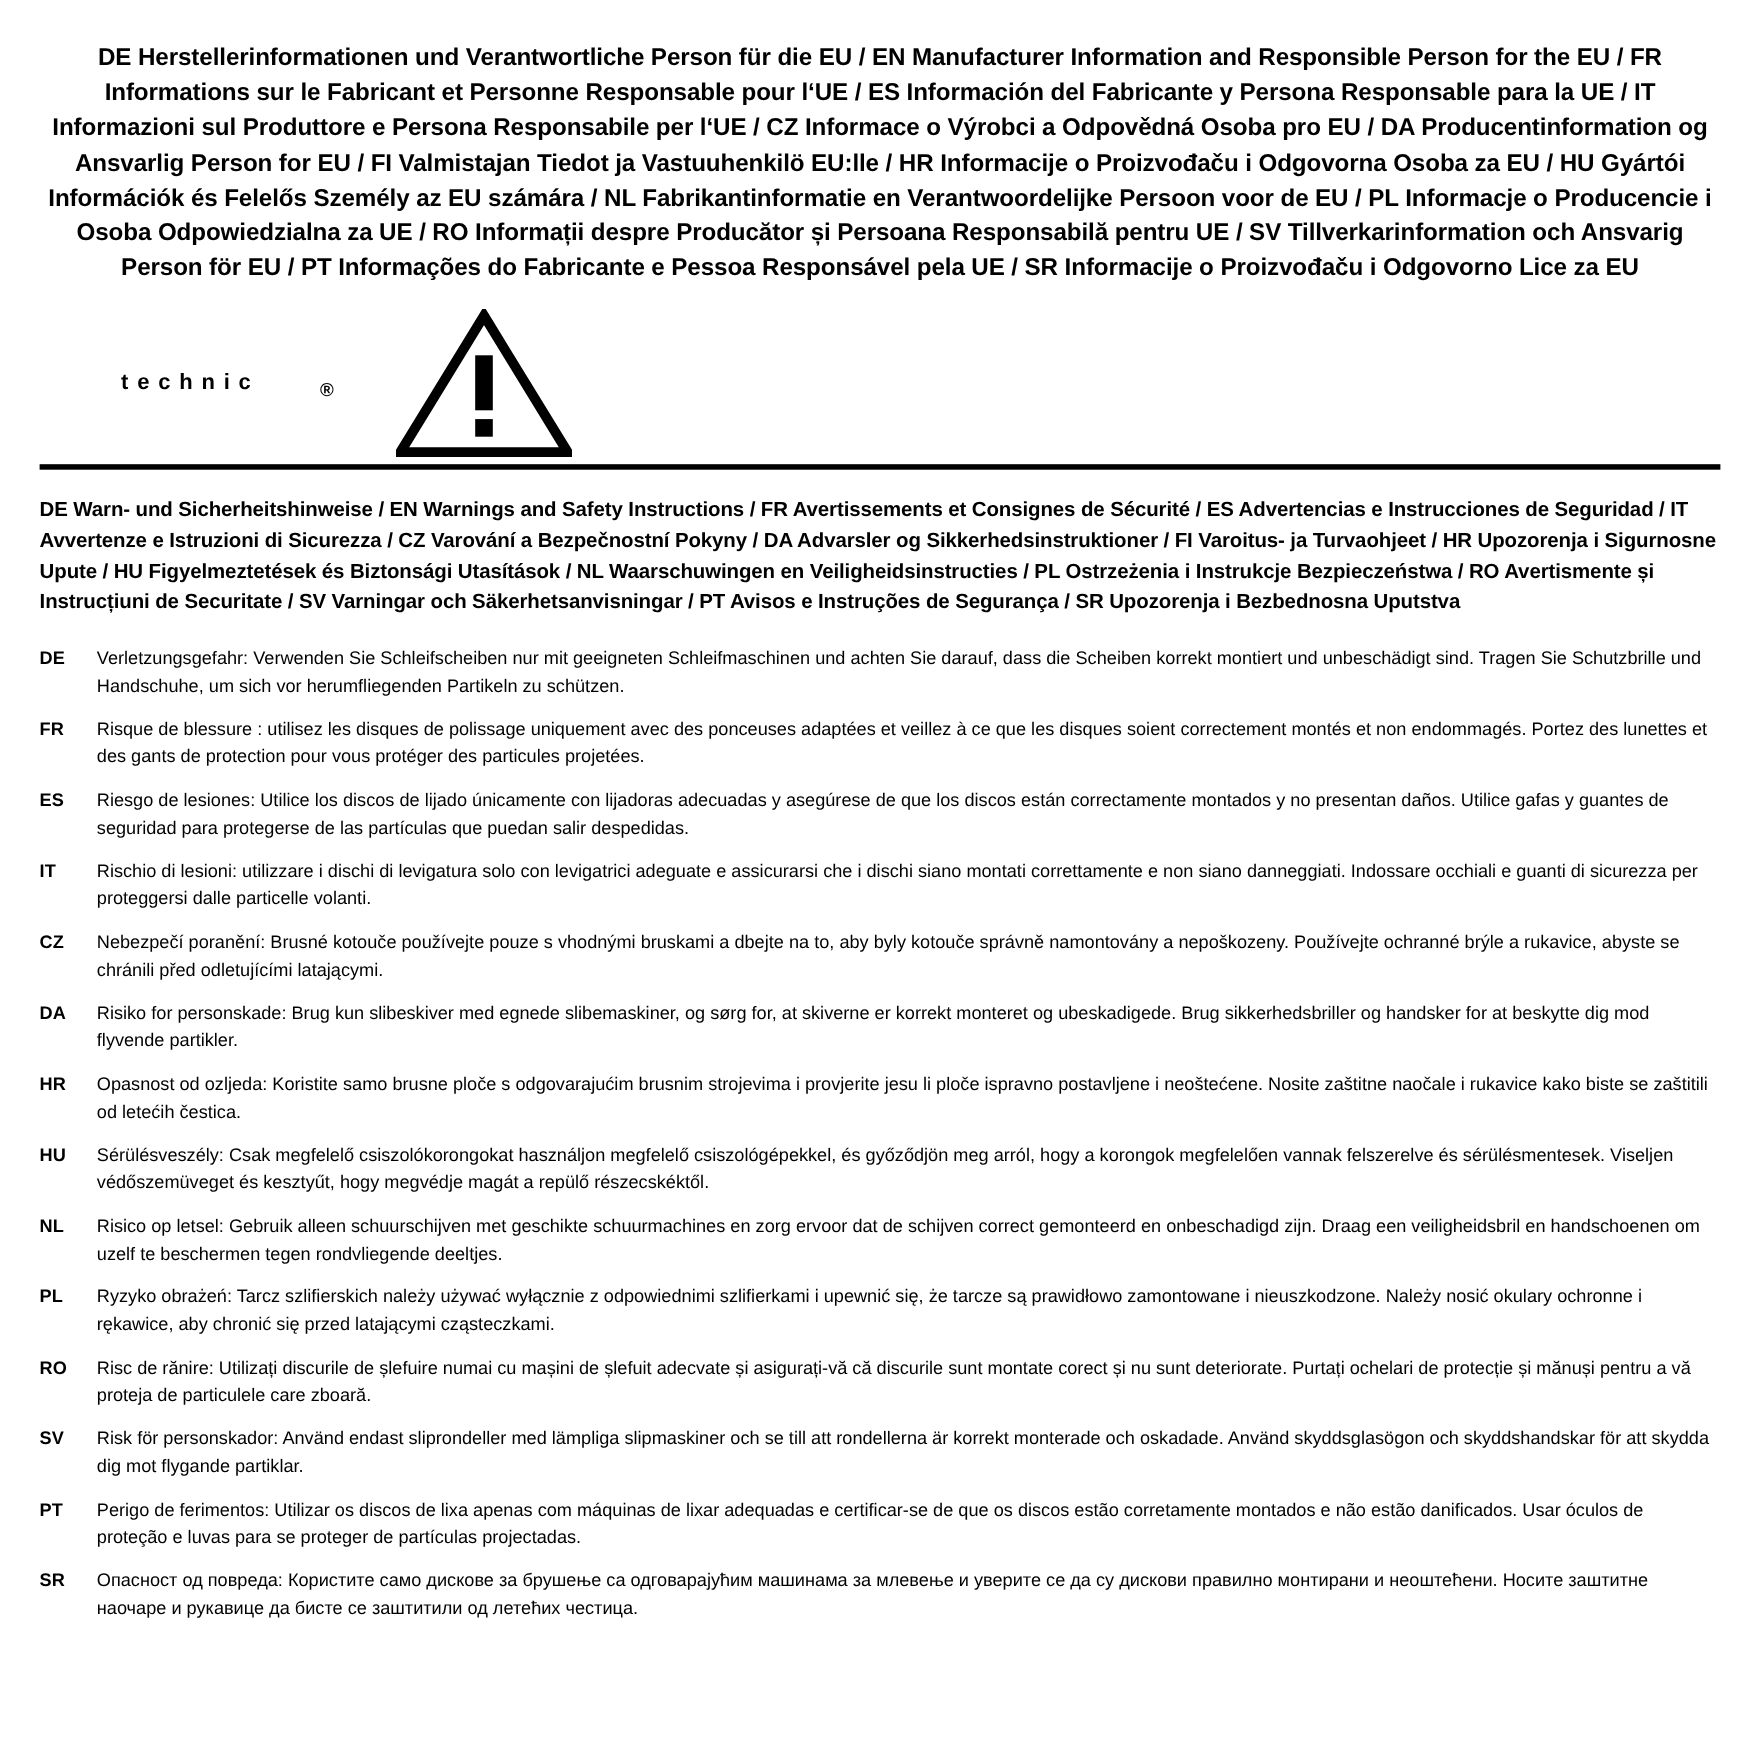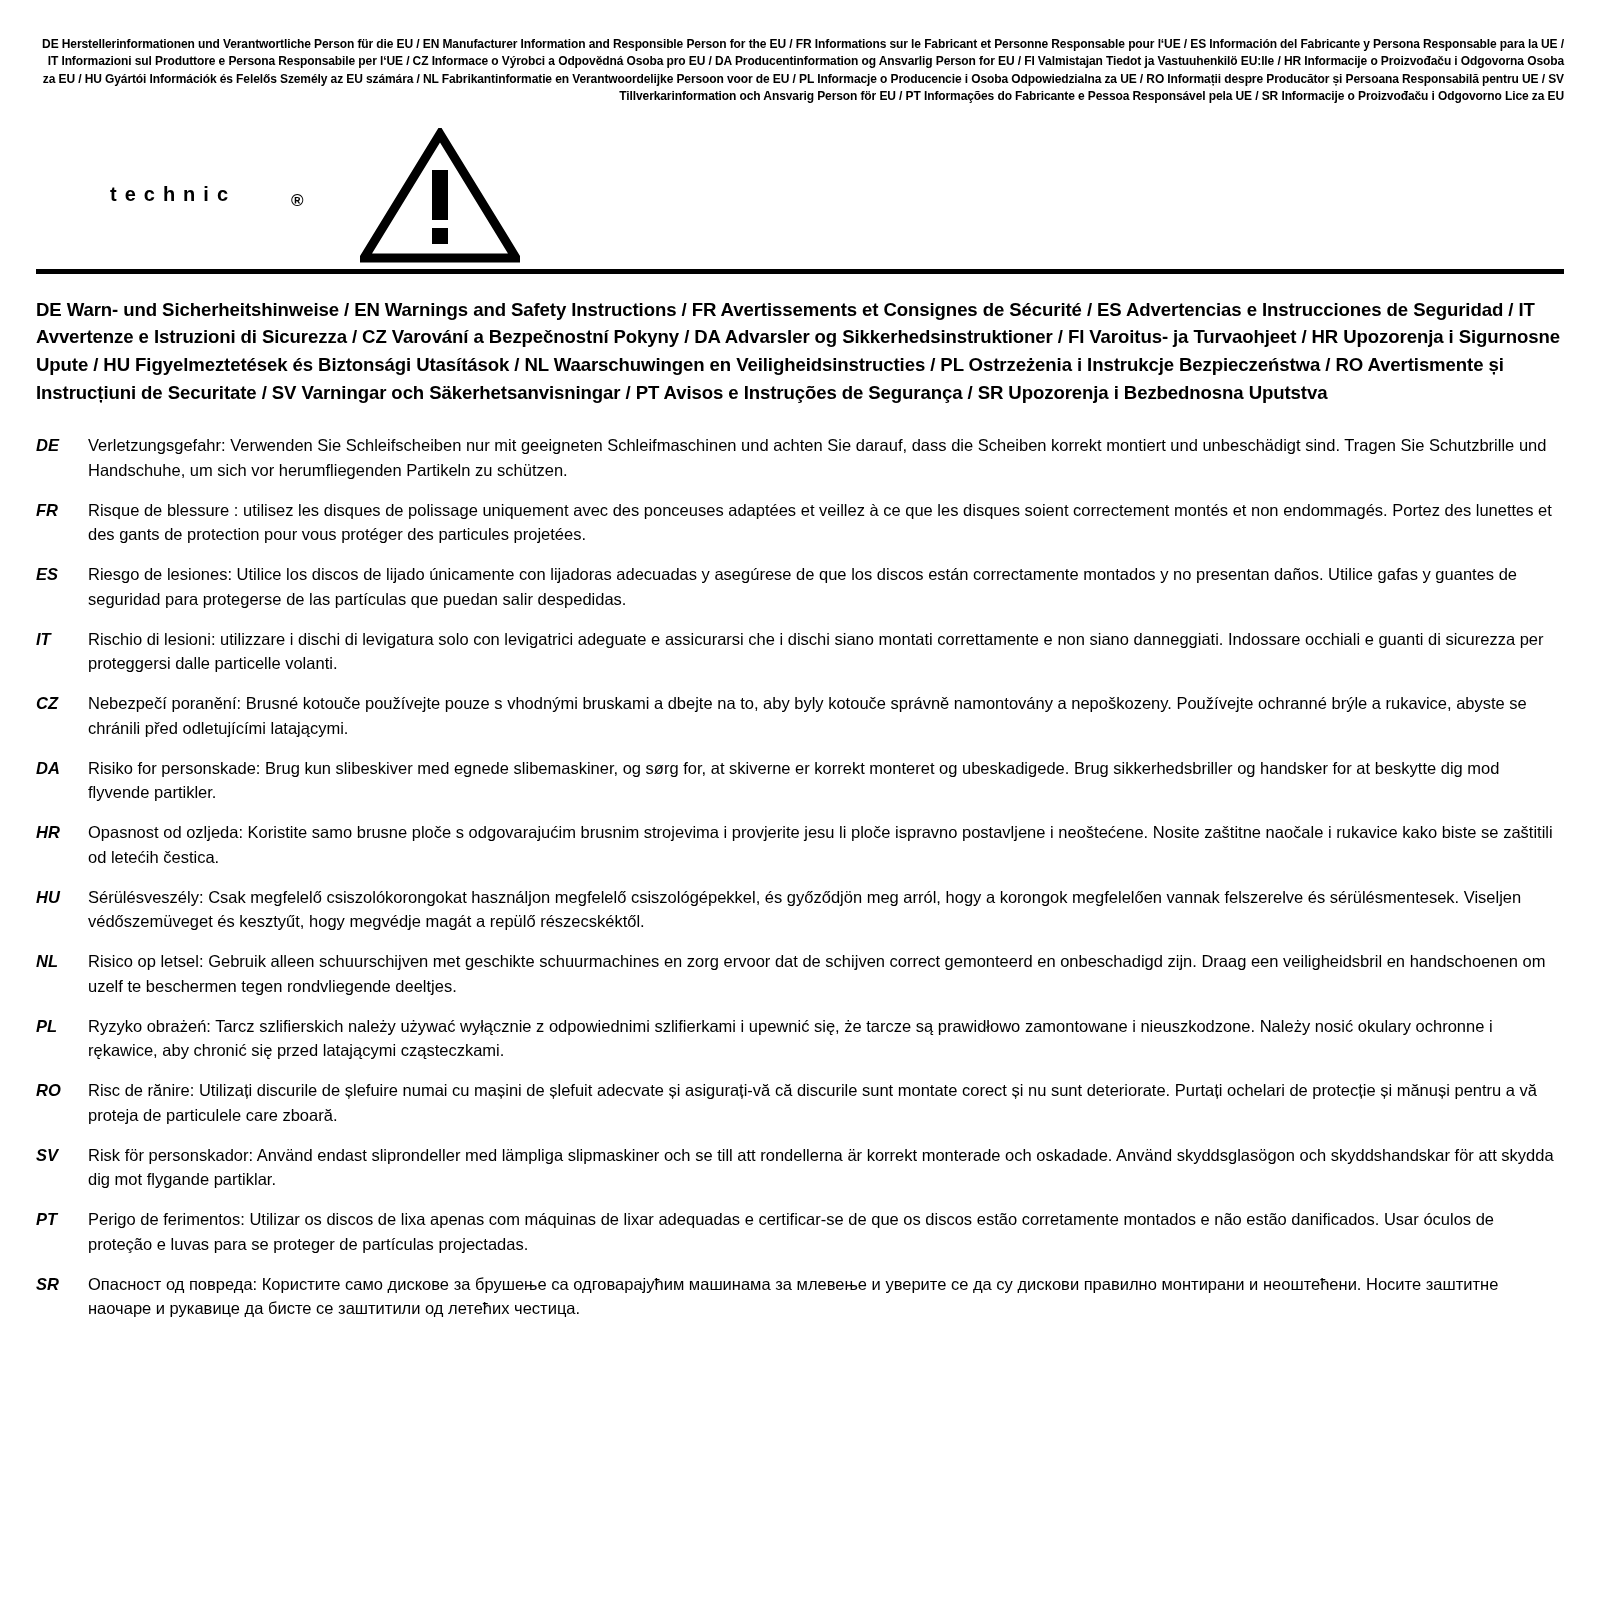--- a/index.html
+++ b/index.html
@@ -16,26 +16,26 @@
   .page {
     width: 1600px;
     min-height: 1600px;
     box-sizing: border-box;
     padding: 30px 36px 40px 36px;
     position: relative;
   }
 
   
   .manu-heading {
-    font-size: 12px;
+    font-size: 22px;
     font-weight: bold;
     line-height: 1.45;
     letter-spacing: -0.1px;
     margin: 6px 0 0 0;
-    text-align: right;
+    text-align: center;
   }
 
   
   .company-band {
     display: flex;
     align-items: center;
     margin-top: 22px;
     padding-bottom: 10px;
     position: relative;
   }
@@ -119,21 +119,20 @@
   .lang-row {
     display: flex;
     margin-bottom: 15px;
   }
   .lang-code {
     flex: 0 0 52px;
     font-size: 16.5px;
     font-weight: bold;
     line-height: 1.5;
     padding-top: 0px;
-    font-style: italic;
   }
   .lang-text {
     flex: 1 1 auto;
     font-size: 16.5px;
     line-height: 1.5;
     padding-right: 10px;
   }
 </style>
 </head>
 <body>

